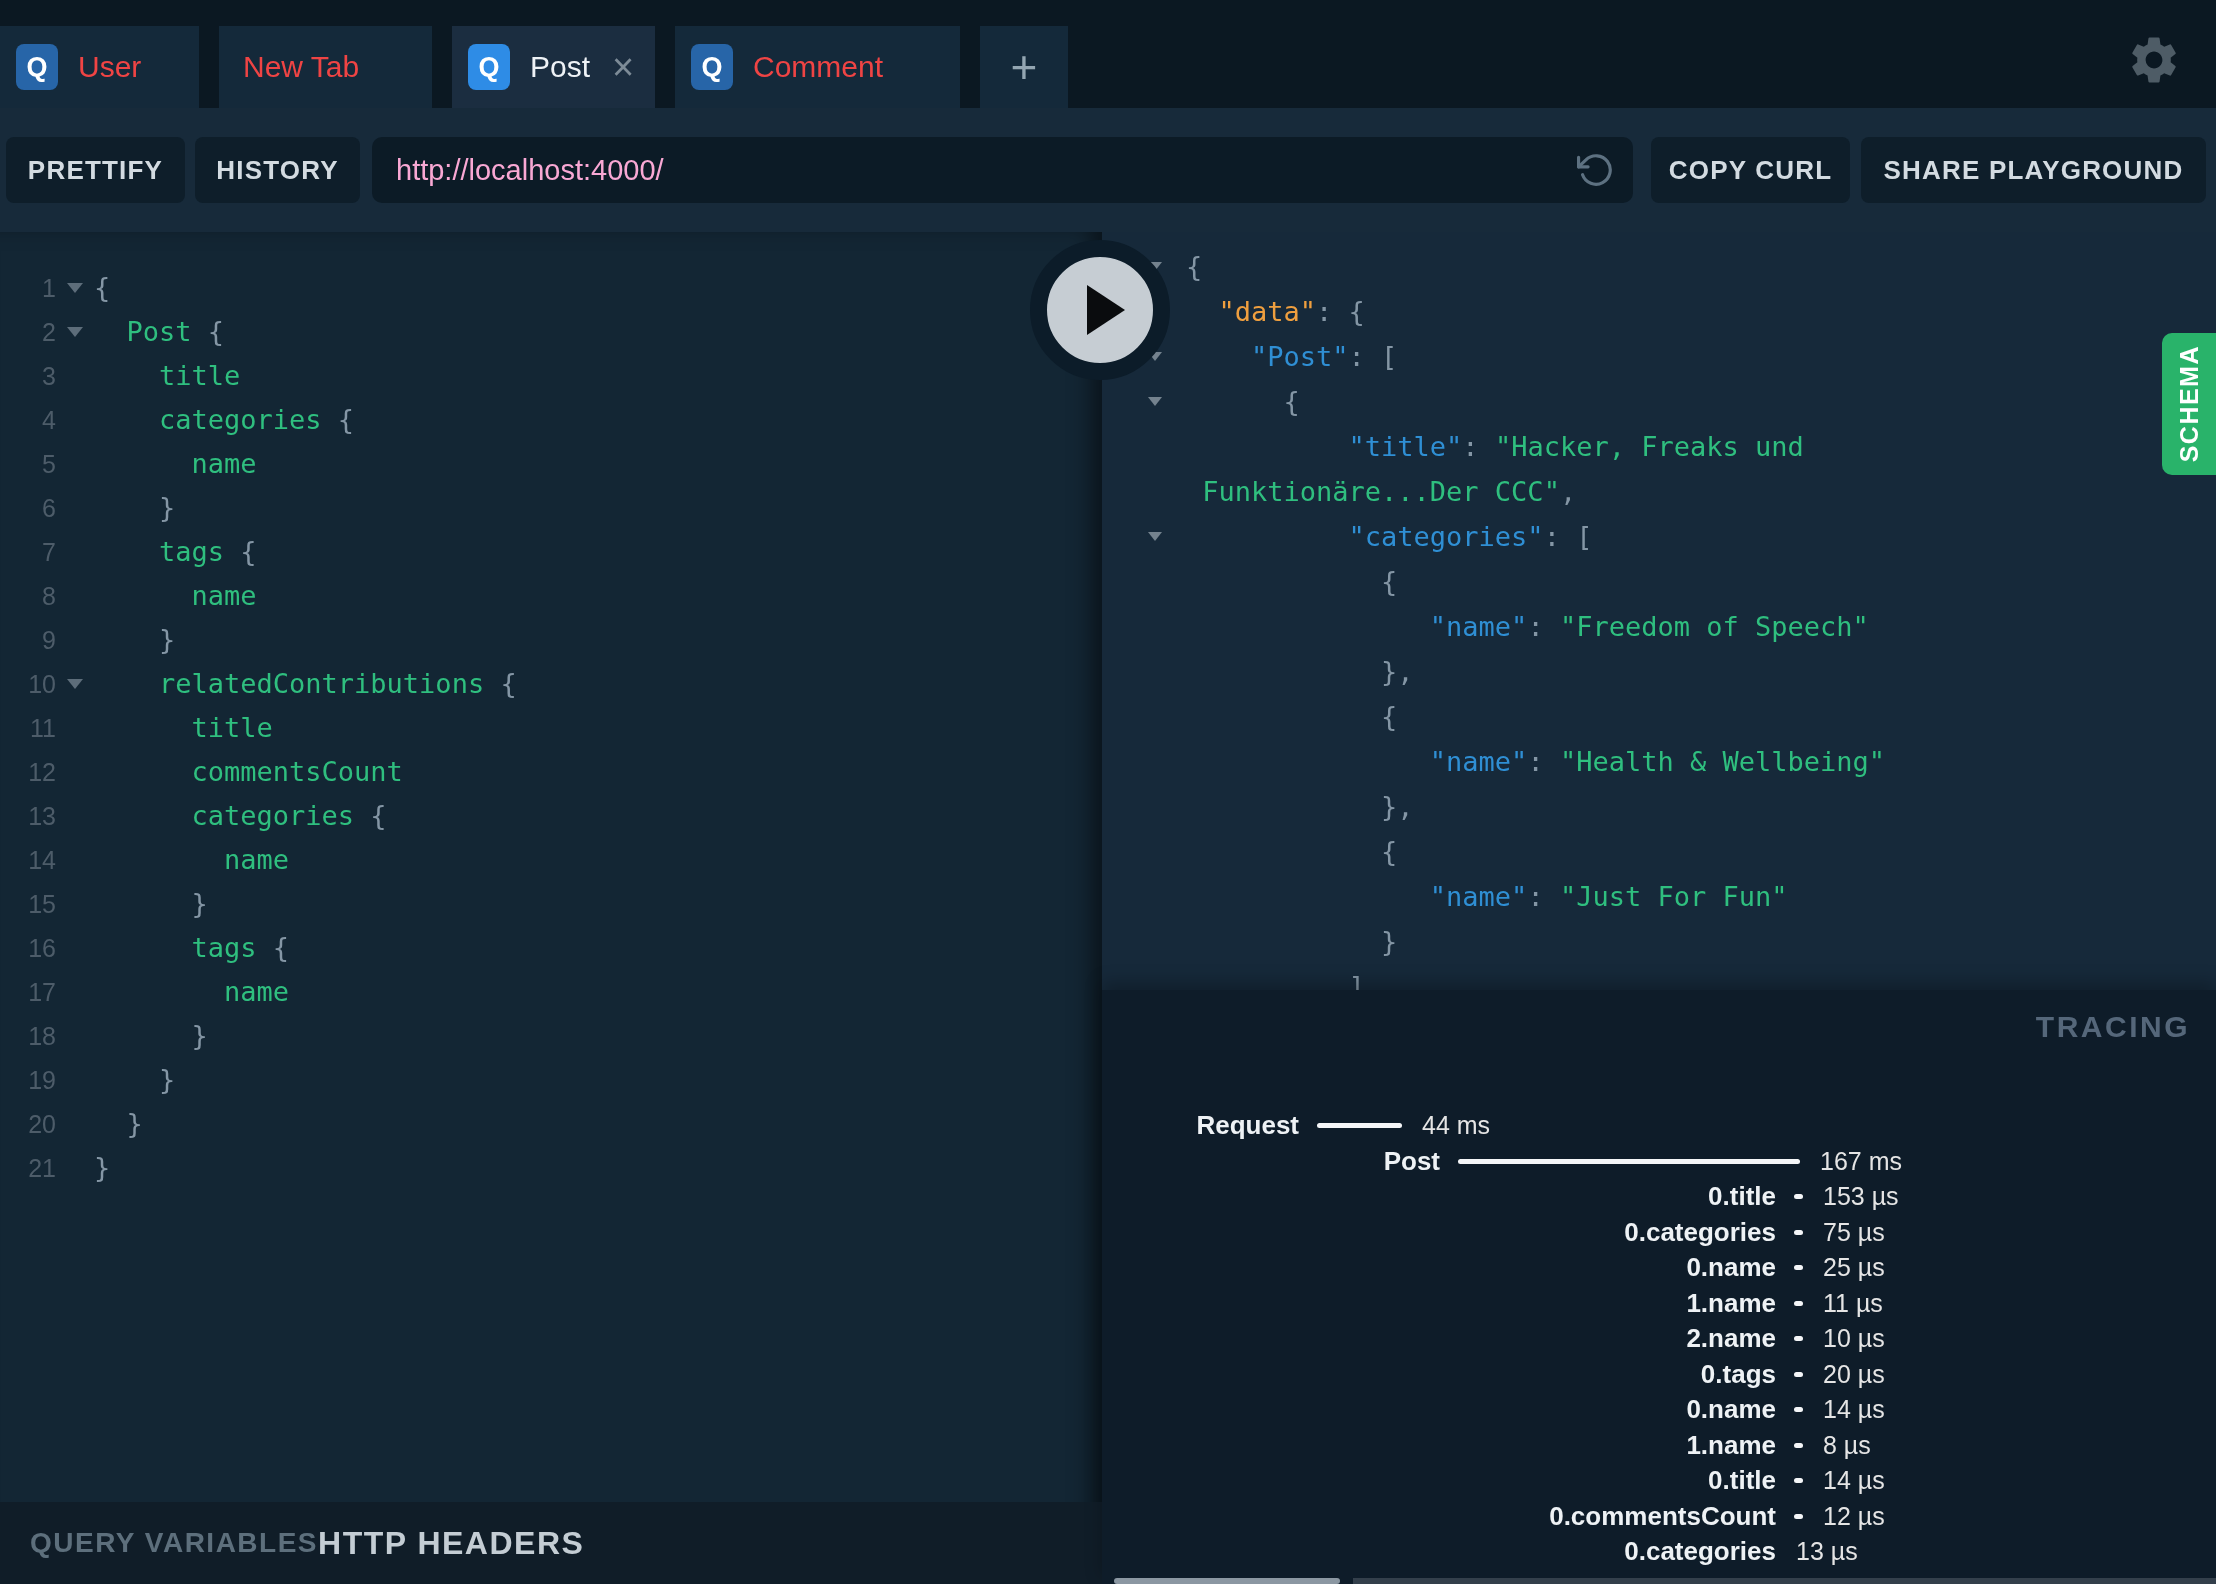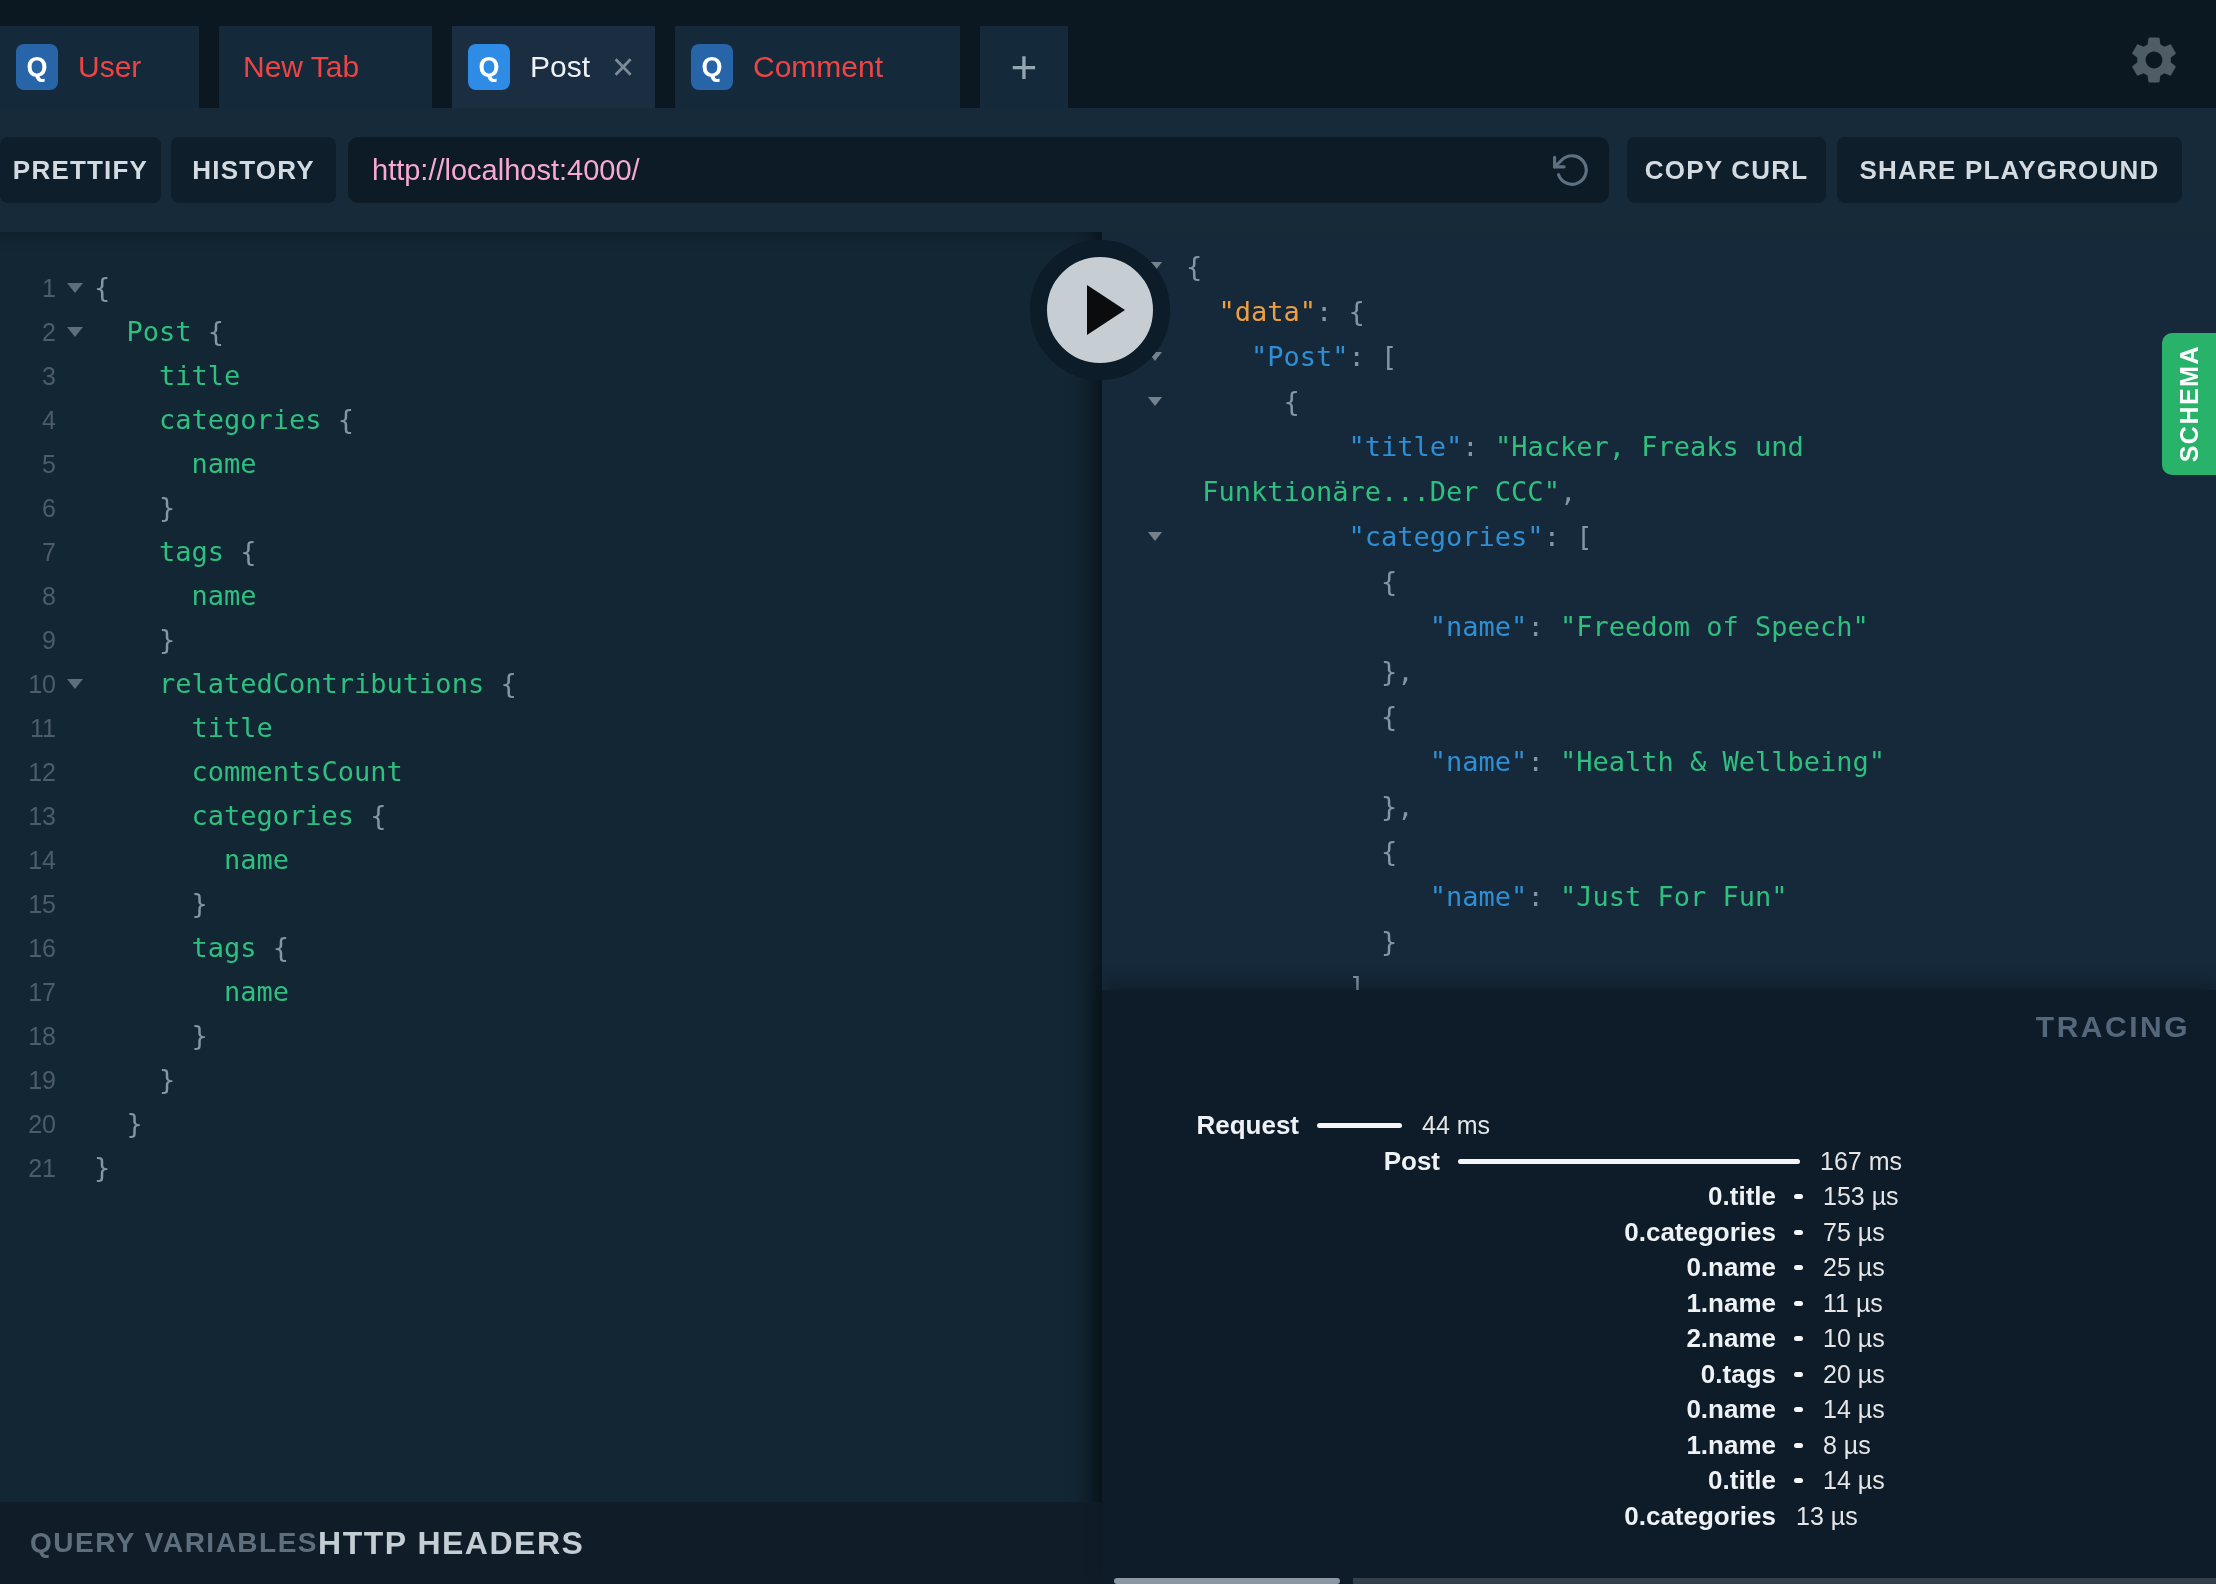--- a/index.html
+++ b/index.html
@@ -22,21 +22,21 @@
   .tab.plus{width:88px;justify-content:center;color:#93a5b1;font-size:46px;font-weight:300;}
   .gearbtn{position:absolute;top:32px;right:34px;width:56px;height:56px;background:none;border:none;
            padding:0;cursor:pointer;}
 
   
   .toolbar{position:absolute;top:108px;left:0;width:100%;height:124px;background:#172a3a;
            display:flex;align-items:center;}
   .tbtn{height:66px;background:#0e1e2a;border:none;border-radius:8px;color:#d3dbe1;
         font-family:"Liberation Sans",sans-serif;font-weight:600;font-size:26px;
         letter-spacing:1.2px;cursor:pointer;flex:none;}
-  .btn-prettify{width:161px;margin-left:0;}
+  .btn-prettify{width:179px;margin-left:6px;}
   .btn-history{width:165px;margin-left:10px;}
   .urlwrap{width:1261px;height:66px;margin-left:12px;background:#0c1b26;border-radius:10px;
            position:relative;display:flex;align-items:center;flex:none;}
   .urlinput{background:transparent;border:none;outline:none;color:#f9a8d4;font-size:29px;
             font-family:"Liberation Sans",sans-serif;padding:0 34px 0 24px;width:100%;}
   .reload{position:absolute;right:18px;top:14px;}
   .btn-copycurl{width:199px;margin-left:18px;}
   .btn-share{width:345px;margin-left:11px;}
 
   
@@ -396,20 +396,25 @@
               <span class="tlabel">1.name</span>
               <span class="tbar" style="width: 9px;"></span>
               <span class="ttime">8 µs</span>
             </div>
             <div class="trow resolver">
               <span class="tlabel">0.title</span>
               <span class="tbar" style="width: 9px;"></span>
               <span class="ttime">14 µs</span>
             </div>
             <div class="trow resolver">
+              <span class="tlabel">0.commentsCount</span>
+              <span class="tbar" style="width: 9px;"></span>
+              <span class="ttime">12 µs</span>
+            </div>
+            <div class="trow resolver">
               <span class="tlabel">0.categories</span>
               <span class="ttime">13 µs</span>
             </div>
           </div>
         <div class="hscroll-track"></div>
         <div class="hscroll-thumb"></div>
       </div>
     </div>
 
     <button class="play">

